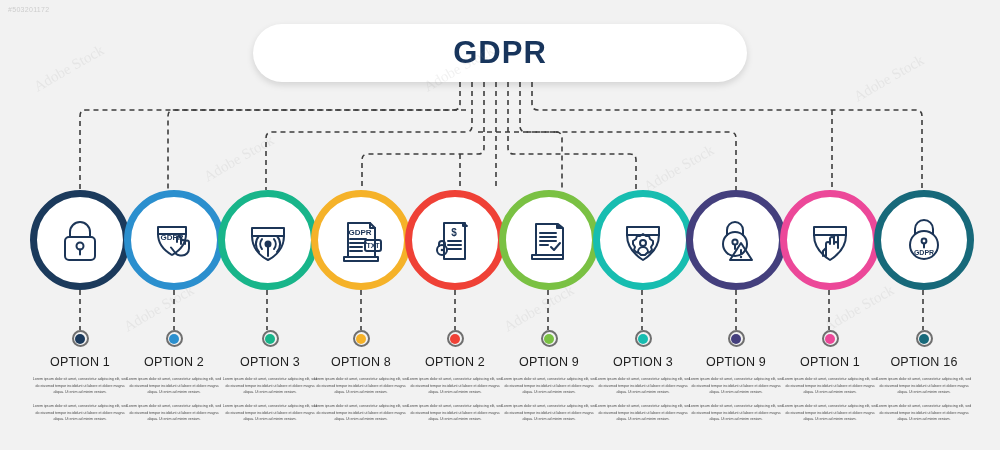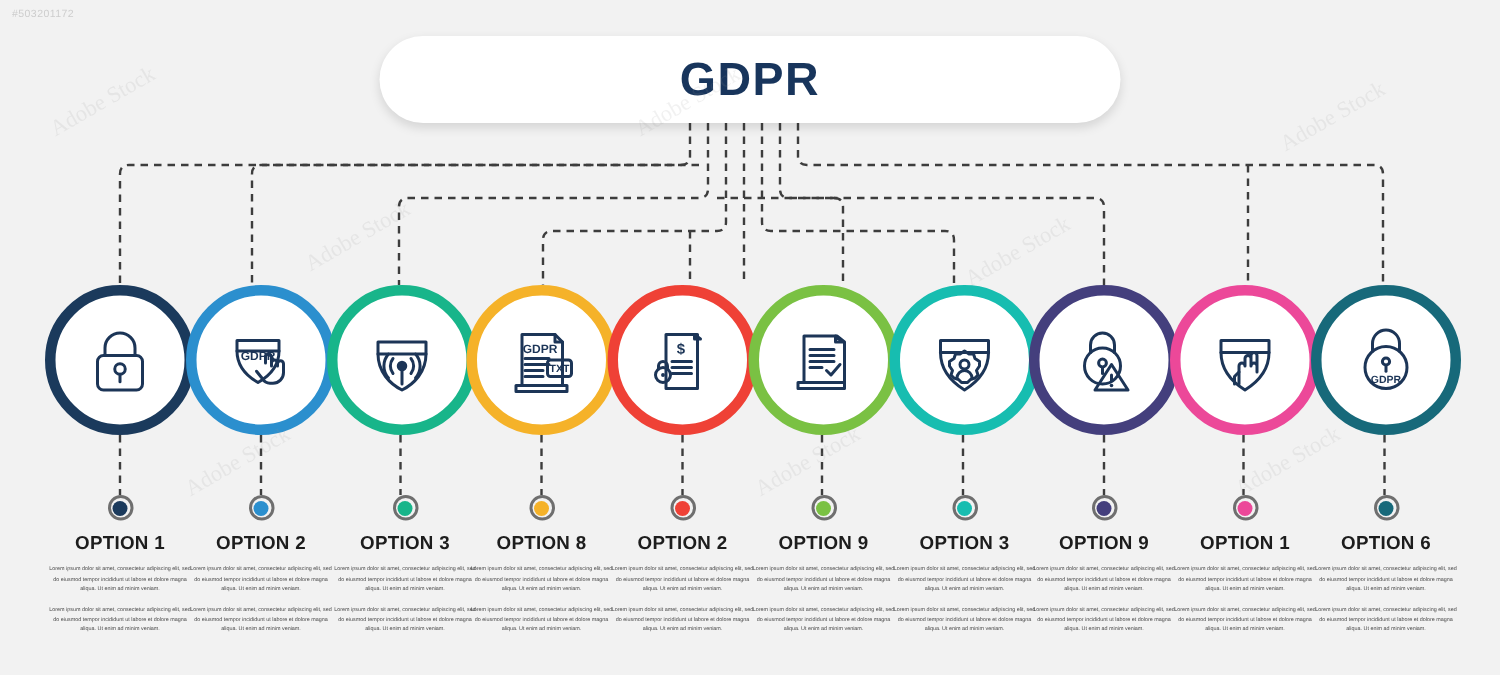--- a/index.html
+++ b/index.html
@@ -114,21 +114,21 @@
   .marker i {
     display: block;
     width: 10px;
     height: 10px;
     border-radius: 50%;
     background: #000;
   }
   .opt-label {
     margin-top: 8px;
     font-size: 12.5px;
-    font-weight: bold;
+    font-weight: normal;
     letter-spacing: 0.2px;
     color: #1d1d1d;
     white-space: nowrap;
   }
   .para {
     margin: 0 auto;
     width: 97px;
     font-size: 3.6px;
     line-height: 1.85;
     color: #4a4a4a;
@@ -383,21 +383,21 @@
       </div>
     <div class="opt-label">OPTION 1</div>
     <div class="para first">Lorem ipsum dolor sit amet, consectetur adipiscing elit, sed do eiusmod tempor incididunt ut labore et dolore magna aliqua. Ut enim ad minim veniam.</div>
     <div class="para second">Lorem ipsum dolor sit amet, consectetur adipiscing elit, sed do eiusmod tempor incididunt ut labore et dolore magna aliqua. Ut enim ad minim veniam.</div>
   </div>
 
   <div class="col" style="left:874px;">
     <div class="marker">
         <i style="background:#17697a"></i>
       </div>
-    <div class="opt-label">OPTION 6</div>
+    <div class="opt-label">OPTION 16</div>
     <div class="para first">Lorem ipsum dolor sit amet, consectetur adipiscing elit, sed do eiusmod tempor incididunt ut labore et dolore magna aliqua. Ut enim ad minim veniam.</div>
     <div class="para second">Lorem ipsum dolor sit amet, consectetur adipiscing elit, sed do eiusmod tempor incididunt ut labore et dolore magna aliqua. Ut enim ad minim veniam.</div>
   </div>
 
   <div class="wm" style="left:30px;  top:60px;">Adobe Stock</div>
   <div class="wm" style="left:200px; top:150px;">Adobe Stock</div>
   <div class="wm" style="left:420px; top:60px;">Adobe Stock</div>
   <div class="wm" style="left:640px; top:160px;">Adobe Stock</div>
   <div class="wm" style="left:850px; top:70px;">Adobe Stock</div>
   <div class="wm" style="left:120px; top:300px;">Adobe Stock</div>

